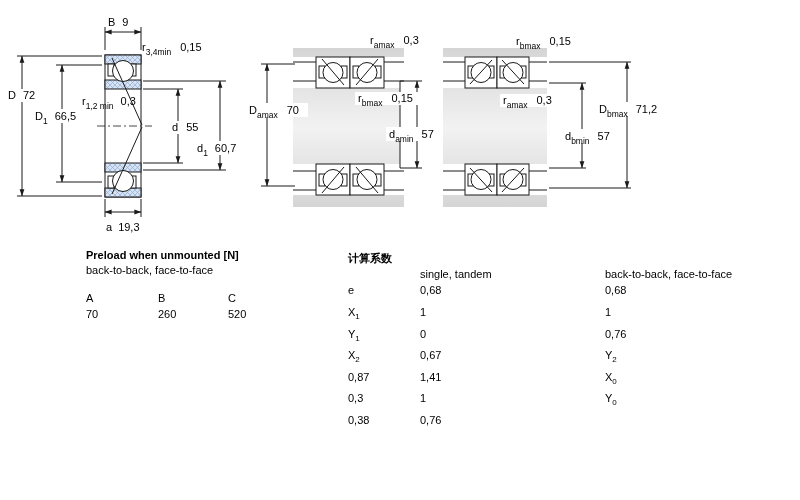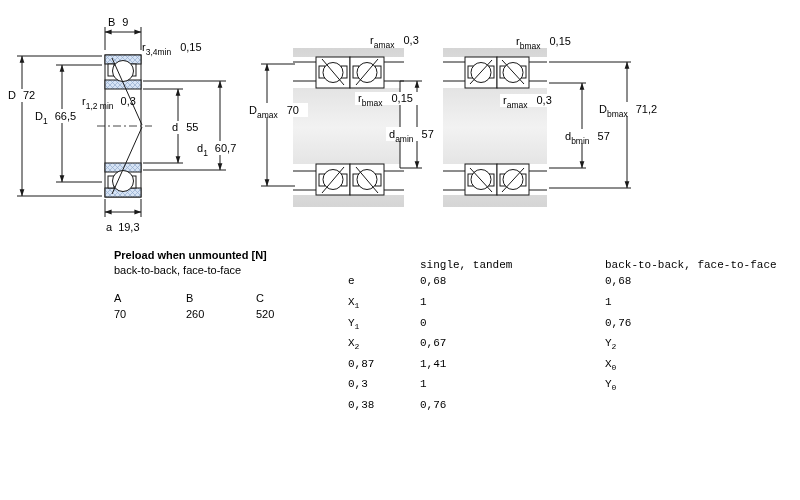--- a/index.html
+++ b/index.html
@@ -6,21 +6,21 @@
   body{
     width:800px;height:500px;background:#ffffff;position:relative;overflow:hidden;
     font-family:"Liberation Sans","DejaVu Sans",sans-serif;color:#000;
   }
   svg text{font-family:"Liberation Sans","DejaVu Sans",sans-serif;font-size:11px;fill:#000;}
   svg .sub{font-size:8.5px;}
   .block{position:absolute;font-size:11px;}
   .b-title{font-weight:bold;font-size:11px;white-space:nowrap;}
   .pt-sub{margin-top:3px;white-space:nowrap;}
   .pt-grid{display:grid;grid-template-columns:72px 70px 60px;margin-top:14px;line-height:16px;}
-  .f-grid{display:grid;grid-template-columns:72px 185px 190px;margin-top:6px;line-height:16.4px;font-family:Liberation Mono, monospace;}
+  .f-grid{display:grid;grid-template-columns:72px 185px 190px;line-height:16.4px;}
   .f-grid span{white-space:nowrap;}
   sub{font-size:8px;}
 </style>
 </head>
 <body>
 
 <svg width="800" height="245" viewBox="0 0 800 245" style="position:absolute;left:0;top:0;">
   <defs>
     <marker id="arw" viewBox="0 0 10 10" refX="9.5" refY="5" markerWidth="9" markerHeight="7" orient="auto-start-reverse">
       <path d="M0,1.6 L10,5 L0,8.4 Z" fill="#1a1a1a"></path>
@@ -209,34 +209,35 @@
   </g>
 
   <g>
     <text x="516" y="45"><tspan>r</tspan><tspan class="sub" dy="3.5">bmax</tspan><tspan dy="-3.5" dx="9">0,15</tspan></text>
     <text x="503" y="104"><tspan>r</tspan><tspan class="sub" dy="3.5">amax</tspan><tspan dy="-3.5" dx="9">0,3</tspan></text>
     <text x="599" y="113"><tspan>D</tspan><tspan class="sub" dy="3.5">bmax</tspan><tspan dy="-3.5" dx="8">71,2</tspan></text>
     <text x="565" y="140"><tspan>d</tspan><tspan class="sub" dy="3.5">bmin</tspan><tspan dy="-3.5" dx="8">57</tspan></text>
   </g>
 </svg>
 
-<div class="block" style="left:114px;top:249px;">
+<div class="block" style="left:86px;top:249px;">
   <div class="b-title">Preload when unmounted [N]</div>
   <div class="pt-sub">back-to-back, face-to-face</div>
   <div class="pt-grid">
     <span>A</span>
     <span>B</span>
     <span>C</span>
     <span>70</span>
     <span>260</span>
     <span>520</span>
   </div>
 </div>
 
 <div class="block" style="left:348px;top:251px;">
+  <div class="b-title">计算系数</div>
   <div class="f-grid">
     <span></span>
     <span>single, tandem</span>
     <span>back-to-back, face-to-face</span>
 
     <span><span>e</span><sub></sub></span>
     <span>0,68</span>
     <span>0,68</span>
 
     <span><span>X</span><sub>1</sub></span>

